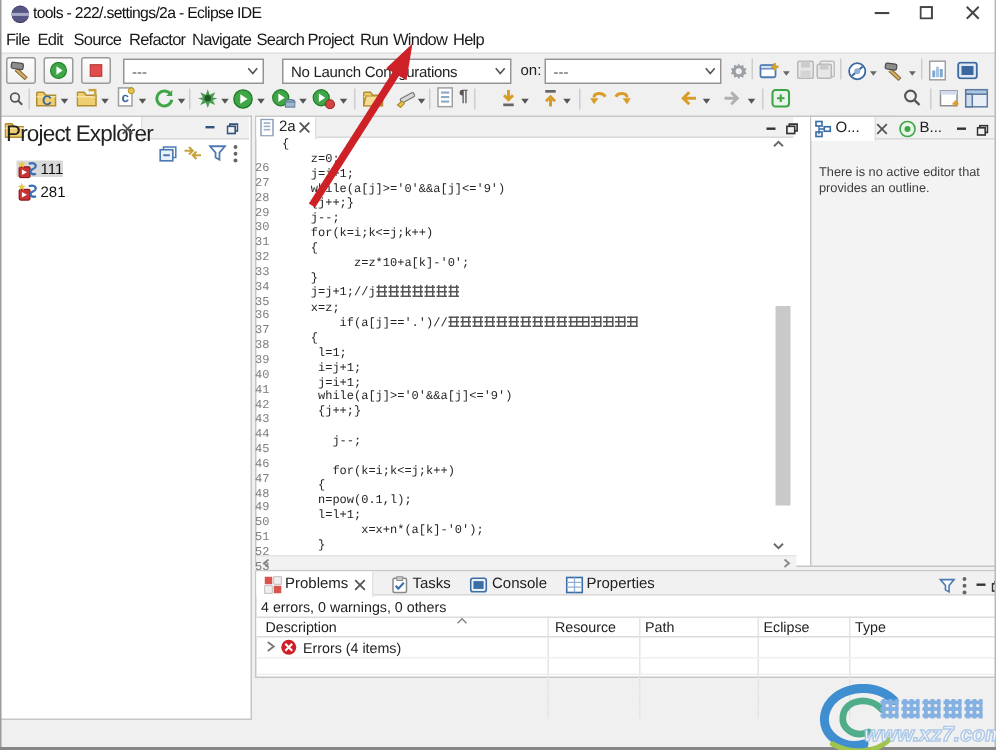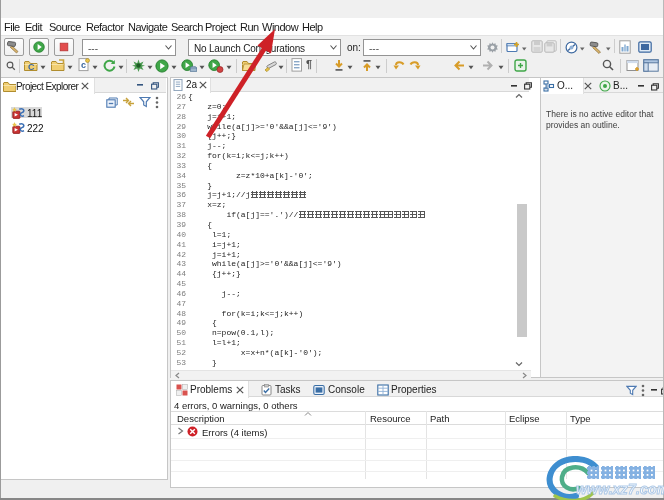--- a/index.html
+++ b/index.html
@@ -19,21 +19,21 @@
 .tbtn{position:absolute;top:2px;width:20px;height:18px;background:linear-gradient(#fdfdfd,#f1f1f1);border:1px solid #9c9c9c;border-radius:2px;}
 .combo{position:absolute;top:3px;height:17px;background:#fff;border:1px solid #949494;font-size:10px;color:#333;}
 .combo .cv{position:absolute;right:4px;top:5px;width:6px;height:4px;}
 .cv svg{display:block}
 .sep{position:absolute;top:3px;width:1px;height:14px;background:#cdcdcd;}
 .dd{position:absolute;width:6px;height:5px;line-height:0;}
 .dd svg{display:block;}
 
 .panel{position:absolute;background:#fff;border:1px solid #c6c6c6;}
 
-.lnum{position:absolute;left:170px;top:92px;width:16px;text-align:right;
+.lnum{position:absolute;left:170px;top:108px;width:16px;
   font:8px/9.85px "Liberation Mono",monospace;color:#7e7e7e;white-space:pre;}
 .code{position:absolute;left:188px;top:92px;font:8px/9.85px "Liberation Mono",monospace;
   color:#232323;white-space:pre;}
 .cj{display:inline-block;width:7.2px;height:7.5px;margin:0 0.4px -1px 0.4px;
   background:
    linear-gradient(#565656,#565656) 0 0.6px/7.2px 1px no-repeat,
    linear-gradient(#565656,#565656) 0 3.4px/7.2px 1px no-repeat,
    linear-gradient(#565656,#565656) 0 6.4px/7.2px 1px no-repeat,
    linear-gradient(#565656,#565656) 1.4px 0/1px 7.5px no-repeat,
    linear-gradient(#565656,#565656) 5.2px 0/1px 7.5px no-repeat;}
@@ -43,20 +43,37 @@
    linear-gradient(#84b1e2 2.4px,transparent 2.4px) 0 1px/12px 4.4px repeat-y,
    linear-gradient(90deg,#84b1e2 2.4px,transparent 2.4px) 1px 0/4.4px 13px repeat-x;}
 .statusbar{position:absolute;left:0;top:480px;width:664px;height:20px;background:#f0f0f0;border-top:1px solid #cfcfcf;font-size:9px;color:#333;}
 .st{position:absolute;top:5px;}
 .ssep{position:absolute;top:3px;width:1px;height:13px;background:#cdcdcd;}
 </style>
 </head>
 <body>
 <div id="app">
 
+<div class="titlebar">
+  <svg class="abs" style="left:7px;top:3px" width="13" height="13" viewBox="0 0 13 13">
+    <circle cx="6.5" cy="6.5" r="5.8" fill="#2c2255"></circle>
+    <path d="M1 5.2 A5.8 5.8 0 0 1 12 5.2 L12 7.8 A5.8 5.8 0 0 1 1 7.8 Z" fill="#7b7fa8" opacity="0.55"></path>
+    <rect x="0.7" y="5.6" width="11.6" height="2" fill="#a8abc8"></rect>
+  </svg>
+  <span class="title-txt">tools - 222/.settings/2a - Eclipse IDE</span>
+  <svg class="abs" style="left:583px;top:8px" width="10" height="2">
+        <rect width="10" height="1.4" fill="#444"></rect>
+      </svg>
+  <svg class="abs" style="left:613px;top:4px" width="9" height="9">
+        <rect x="0.7" y="0.7" width="7.6" height="7.6" fill="none" stroke="#444" stroke-width="1.3"></rect>
+      </svg>
+  <svg class="abs" style="left:644px;top:4px" width="9" height="9">
+        <path d="M0.5 0.5 L8.5 8.5 M8.5 0.5 L0.5 8.5" stroke="#444" stroke-width="1.3"></path>
+      </svg>
+</div>
 
 <div class="menubar">
   <span class="mi" style="left:4px">File</span>
   <span class="mi" style="left:25px">Edit</span>
   <span class="mi" style="left:49px">Source</span>
   <span class="mi" style="left:86px">Refactor</span>
   <span class="mi" style="left:128px">Navigate</span>
   <span class="mi" style="left:171px">Search</span>
   <span class="mi" style="left:205px">Project</span>
   <span class="mi" style="left:240px">Run</span>
@@ -384,21 +401,21 @@
       </svg>
 </div>
 
 <div class="panel" style="left:0px;top:77px;width:168px;height:403px;border-left:none">
 
   <div style="position:absolute;left:0;top:0;width:166px;height:15px;background:#f1f1f1;border-bottom:1px solid #d8d8d8"></div>
   <div style="position:absolute;left:0;top:0;width:95px;height:16px;background:#fff;border-right:1px solid #e0e0e0"></div>
   <svg class="abs" style="left:3px;top:2px" width="13" height="12">
         <use href="#folder"></use>
       </svg>
-  <span class="abs" style="left:16px;top:3px;font-size:10px;letter-spacing:-0.55px;color:#222">Project Explorer</span>
+  <span class="abs" style="left:4px;top:3px;font-size:15px;letter-spacing:-0.55px;color:#222">Project Explorer</span>
   <svg class="abs" style="left:81px;top:4px" width="8" height="8">
         <path d="M0.8 0.8 L7.2 7.2 M7.2 0.8 L0.8 7.2" stroke="#555" stroke-width="1.2"></path>
       </svg>
 
   <svg class="abs" style="left:136px;top:5px" width="8" height="6">
         <rect x="1" y="1" width="6" height="1.6" fill="#33547e"></rect>
       </svg>
   <svg class="abs" style="left:151px;top:4px" width="8" height="8">
         <rect x="0.6" y="2.2" width="5.2" height="4.8" fill="none" stroke="#33547e" stroke-width="1.1"></rect>
         <path d="M2.2 2.2 L2.2 0.7 L7.4 0.7 L7.4 5.2 L6 5.2" fill="none" stroke="#33547e" stroke-width="1.1"></path>
@@ -429,21 +446,21 @@
     <path d="M7.2 2.2 C10.2 0.8 12.4 2.6 11.6 4.4 C11 5.8 8.8 5.6 8.4 7 C8 8.5 9.8 9.8 12 8.8" fill="none" stroke="#3a6fb5" stroke-width="1.5"></path>
     <path d="M2.5 0 L3.2 1.7 L5 2 L3.6 3.1 L4 4.8 L2.5 3.9 L1 4.8 L1.4 3.1 L0 2 L1.8 1.7 Z" fill="#e8c44a"></path>
   </svg>
   <span class="abs" style="left:27px;top:30px;font-size:10px;color:#111">111</span>
   <svg class="abs" style="left:12px;top:44px" width="13" height="12" viewBox="0 0 13 12">
     <rect x="0.8" y="4.2" width="7.2" height="7.2" rx="1" fill="#c93333" stroke="#8c1a1a" stroke-width="0.8"></rect>
     <path d="M2.6 6 L6 7.8 L2.6 9.6 Z" fill="#fff"></path>
     <path d="M7.2 2.2 C10.2 0.8 12.4 2.6 11.6 4.4 C11 5.8 8.8 5.6 8.4 7 C8 8.5 9.8 9.8 12 8.8" fill="none" stroke="#3a6fb5" stroke-width="1.5"></path>
     <path d="M2.5 0 L3.2 1.7 L5 2 L3.6 3.1 L4 4.8 L2.5 3.9 L1 4.8 L1.4 3.1 L0 2 L1.8 1.7 Z" fill="#e8c44a"></path>
   </svg>
-  <span class="abs" style="left:27px;top:45px;font-size:10px;color:#111">222</span>
+  <span class="abs" style="left:27px;top:45px;font-size:10px;color:#111">281</span>
 </div>
 
 <div class="panel" style="left:170px;top:77px;width:428px;height:301px">
   <div style="position:absolute;left:0;top:0;width:358px;height:14px;background:#f1f1f1;border-bottom:1px solid #d8d8d8"></div>
   <div style="position:absolute;left:0;top:0;width:40px;height:15px;background:#fff;border-right:1px solid #e0e0e0"></div>
   <svg class="abs" style="left:2px;top:1px" width="10" height="12">
         <rect x="1" y="0.6" width="8" height="11" fill="#fff" stroke="#8aa0b8"></rect>
         <rect x="2.8" y="2.5" width="4.4" height="1.1" fill="#9ab0c8"></rect>
         <rect x="2.8" y="4.7" width="4.4" height="1.1" fill="#9ab0c8"></rect>
         <rect x="2.8" y="6.9" width="4.4" height="1.1" fill="#9ab0c8"></rect>
@@ -553,21 +570,21 @@
   <svg class="abs" style="left:96px;top:6px" width="8" height="6">
         <rect x="1" y="1" width="6" height="1.6" fill="#333"></rect>
       </svg>
   <svg class="abs" style="left:110px;top:5px" width="8" height="8">
         <rect x="0.6" y="2.2" width="5.2" height="4.8" fill="none" stroke="#333" stroke-width="1.1"></rect>
         <path d="M2.2 2.2 L2.2 0.7 L7.4 0.7 L7.4 5.2 L6 5.2" fill="none" stroke="#333" stroke-width="1.1"></path>
       </svg>
   <div class="abs" style="left:5px;top:31px;width:114px;font-size:8.5px;line-height:11.2px;color:#3c3c3c">There is no active editor that provides an outline.</div>
 </div>
 
-<div class="panel" style="left:170px;top:380px;width:494px;height:108px;border-right:none">
+<div class="panel" style="left:170px;top:380px;width:494px;height:72px;border-right:none">
   <div style="position:absolute;left:0;top:0;width:494px;height:16px;background:#f1f1f1;border-bottom:1px solid #d8d8d8"></div>
   <div style="position:absolute;left:0;top:0;width:78px;height:17px;background:#fff;border-right:1px solid #e0e0e0"></div>
 
   <svg class="abs" style="left:5px;top:3px" width="12" height="12" viewBox="0 0 12 12">
         <rect x="0.5" y="0.5" width="5" height="5" fill="#d9534f"></rect>
         <rect x="6.5" y="0.5" width="5" height="5" fill="#f0f0f0" stroke="#aaa" stroke-width="0.5"></rect>
         <rect x="0.5" y="6.5" width="5" height="5" fill="#f0f0f0" stroke="#aaa" stroke-width="0.5"></rect>
         <rect x="6.5" y="6.5" width="5" height="5" fill="#d9534f"></rect>
       </svg>
   <span class="abs" style="left:19px;top:3px;font-size:10px;color:#222">Problems</span>

